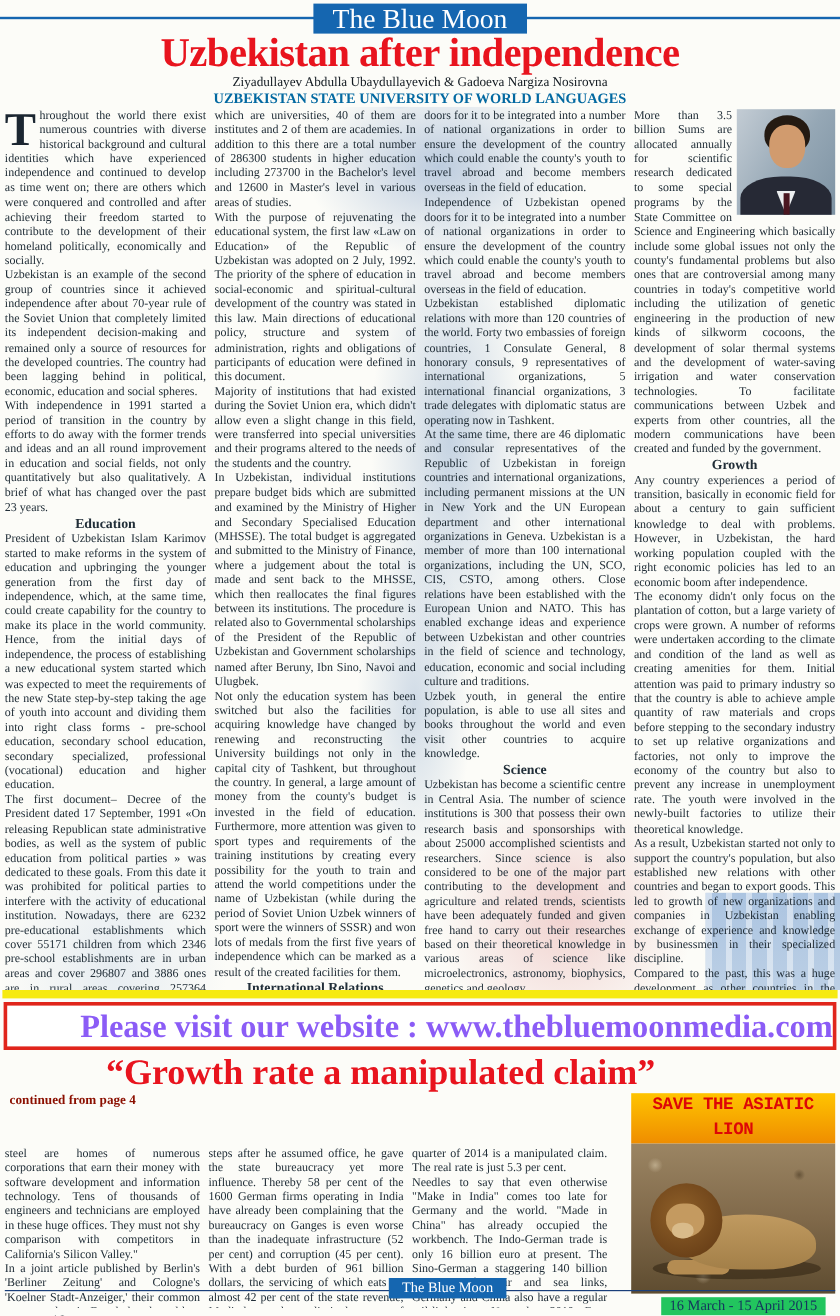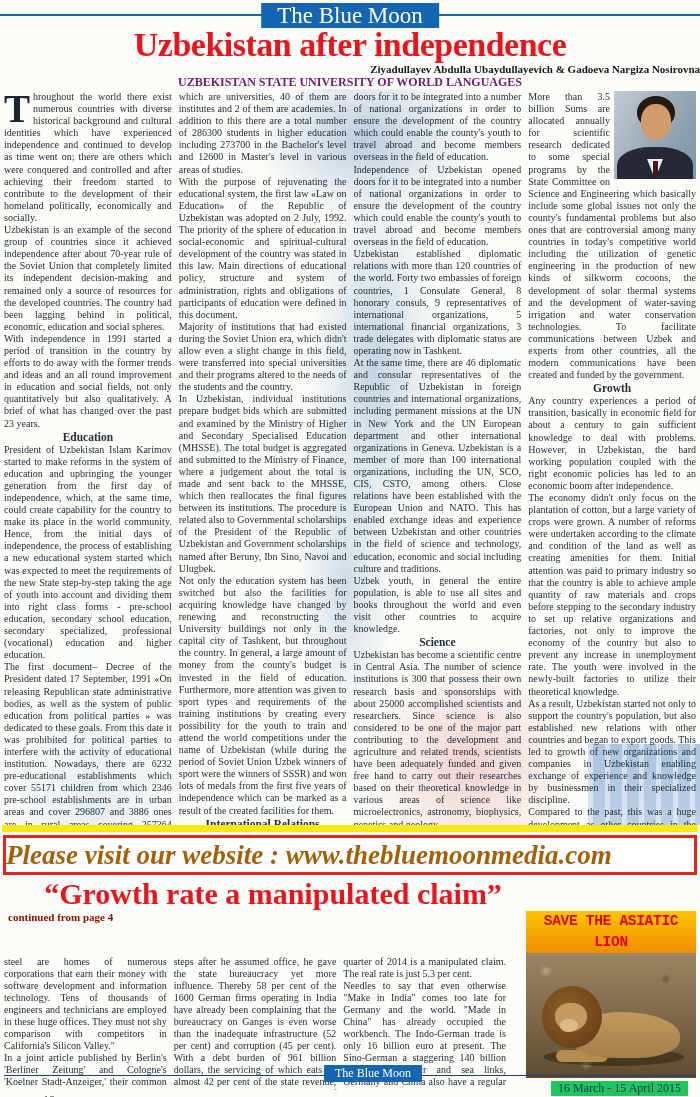--- a/index.html
+++ b/index.html
@@ -7,23 +7,23 @@
   body { background:#fcfcf8; font-family:"Liberation Serif", serif; color:#212e38; }
   .page { position:relative; width:700px; height:1097px; }
 
   
   .masthead { position:relative; height:25px; margin-top:3px; }
   .mast-line { position:absolute; top:11px; left:0; right:0; height:2px; background:#1566b0; }
   .mast-title { position:absolute; left:50%; transform:translateX(-50%); top:0; background:#1566b0; color:#fff;
     font-size:23px; line-height:25px; padding:0 16px; white-space:nowrap; }
 
   .headline1 { text-align:center; color:#e8141e; font-size:34px; line-height:34px; font-weight:bold; letter-spacing:-0.5px; }
-  .byline  { text-align:right; font-weight:bold; font-size:11px; line-height:13px; color:#10181f; margin-top:1px; }
+  .byline  { text-align:center; font-weight:normal; font-size:11px; line-height:13px; color:#10181f; margin-top:1px; }
   .byline2 { text-align:center; font-weight:bold; font-size:11px; line-height:12px; color:#10181f; }
-  .byline3 { text-align:center; font-weight:bold; font-size:12px; line-height:13px; color:#701a75; }
+  .byline3 { text-align:center; font-weight:bold; font-size:12px; line-height:13px; color:#0369a1; }
 
   
   .article1 { position:relative; display:flex; gap:7px; padding:2px 4px 0; height:736px; overflow:hidden; }
   .article1 .col { flex:1 1 0; position:relative; z-index:1; font-size:10px; line-height:1.21; text-align:justify; }
   .para { margin:0; }
   .subhead { text-align:center; font-size:11.5px; font-weight:bold; line-height:14px; }
   .dropcap { float:left; font-size:39px; line-height:0.8; padding:2px 3px 0 0; font-weight:bold; color:#1b2631; }
 
   
   .wm { position:absolute; z-index:0; pointer-events:none; }
@@ -48,24 +48,24 @@
     background:linear-gradient(120deg,#c3ccd4,#95a7b5 55%,#7e93a3); overflow:hidden; }
   .p-hair { position:absolute; top:5px; left:23px; width:38px; height:32px; background:#241a12; border-radius:50% 50% 45% 45%; }
   .p-face { position:absolute; top:13px; left:27px; width:30px; height:36px; background:#d19b6e; border-radius:46%; }
   .p-suit { position:absolute; bottom:-8px; left:3px; width:76px; height:40px; background:#262935; border-radius:45% 45% 0 0; }
   .p-shirt { position:absolute; bottom:0; left:33px; width:16px; height:20px; background:#eceef0;
     clip-path:polygon(0 0,100% 0,50% 100%); }
   .p-tie { position:absolute; bottom:0; left:39px; width:5px; height:18px; background:#4a1620; }
 
   .yellow-strip { height:7px; margin:0 2px; background:#f6ea10; }
 
-  .site-banner { margin:3px 3px 0; border:3px solid #e0251b; background:#fff; text-align:left;
-    font-size:27px; line-height:34px; font-weight:bold; color:#a16207;font-style:italic; }
-
-  .headline2 { width:78%; text-align:center; color:#e8141e; font-size:30px; line-height:32px; font-weight:bold; margin-top:3px; }
+  .site-banner { margin:3px 3px 0; border:3px solid #e0251b; background:#fff; text-align:right;
+    font-size:27px; line-height:34px; font-weight:bold; color:#8b5cf6; }
+
+  .headline2 { width:78%; text-align:right; color:#e8141e; font-size:30px; line-height:32px; font-weight:bold; margin-top:3px; }
 
   
   .bottom { display:flex; gap:20px; padding:0 4px; margin-top:1px; height:148px; }
   .bottom-left { flex:1 1 auto; min-width:0; }
   .continued { font-weight:bold; color:#8b0f00; font-size:11px; line-height:13px; margin-left:4px; }
   .bcols { display:flex; gap:7px; height:134px; overflow:hidden;margin-top:32px; }
   .bcols .col { flex:1 1 0; font-size:10px; line-height:1.2; text-align:justify; }
 
   .lion-box { flex:0 0 170px; width:170px; }
   .lion-caption { background:linear-gradient(#ffc400,#ef8d00); color:#dd0707; font-weight:bold;

